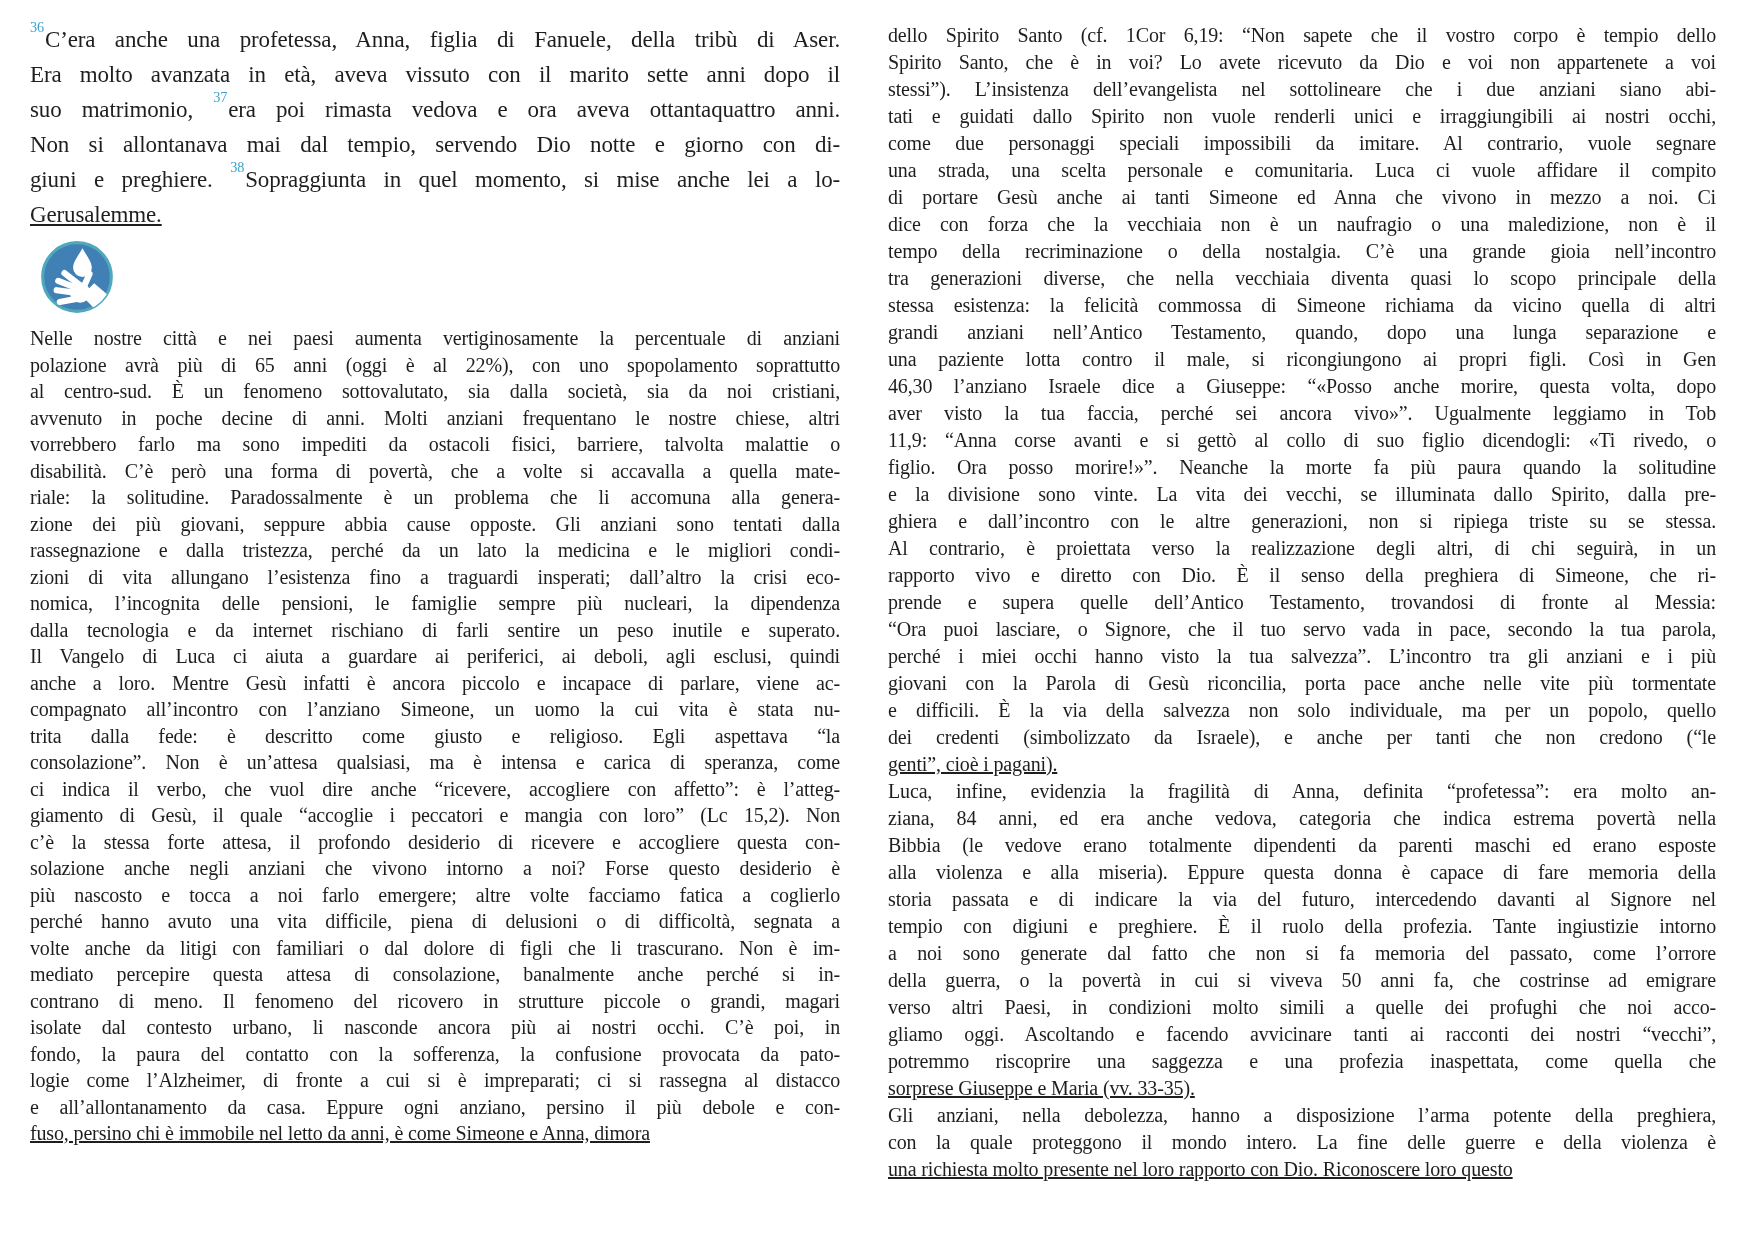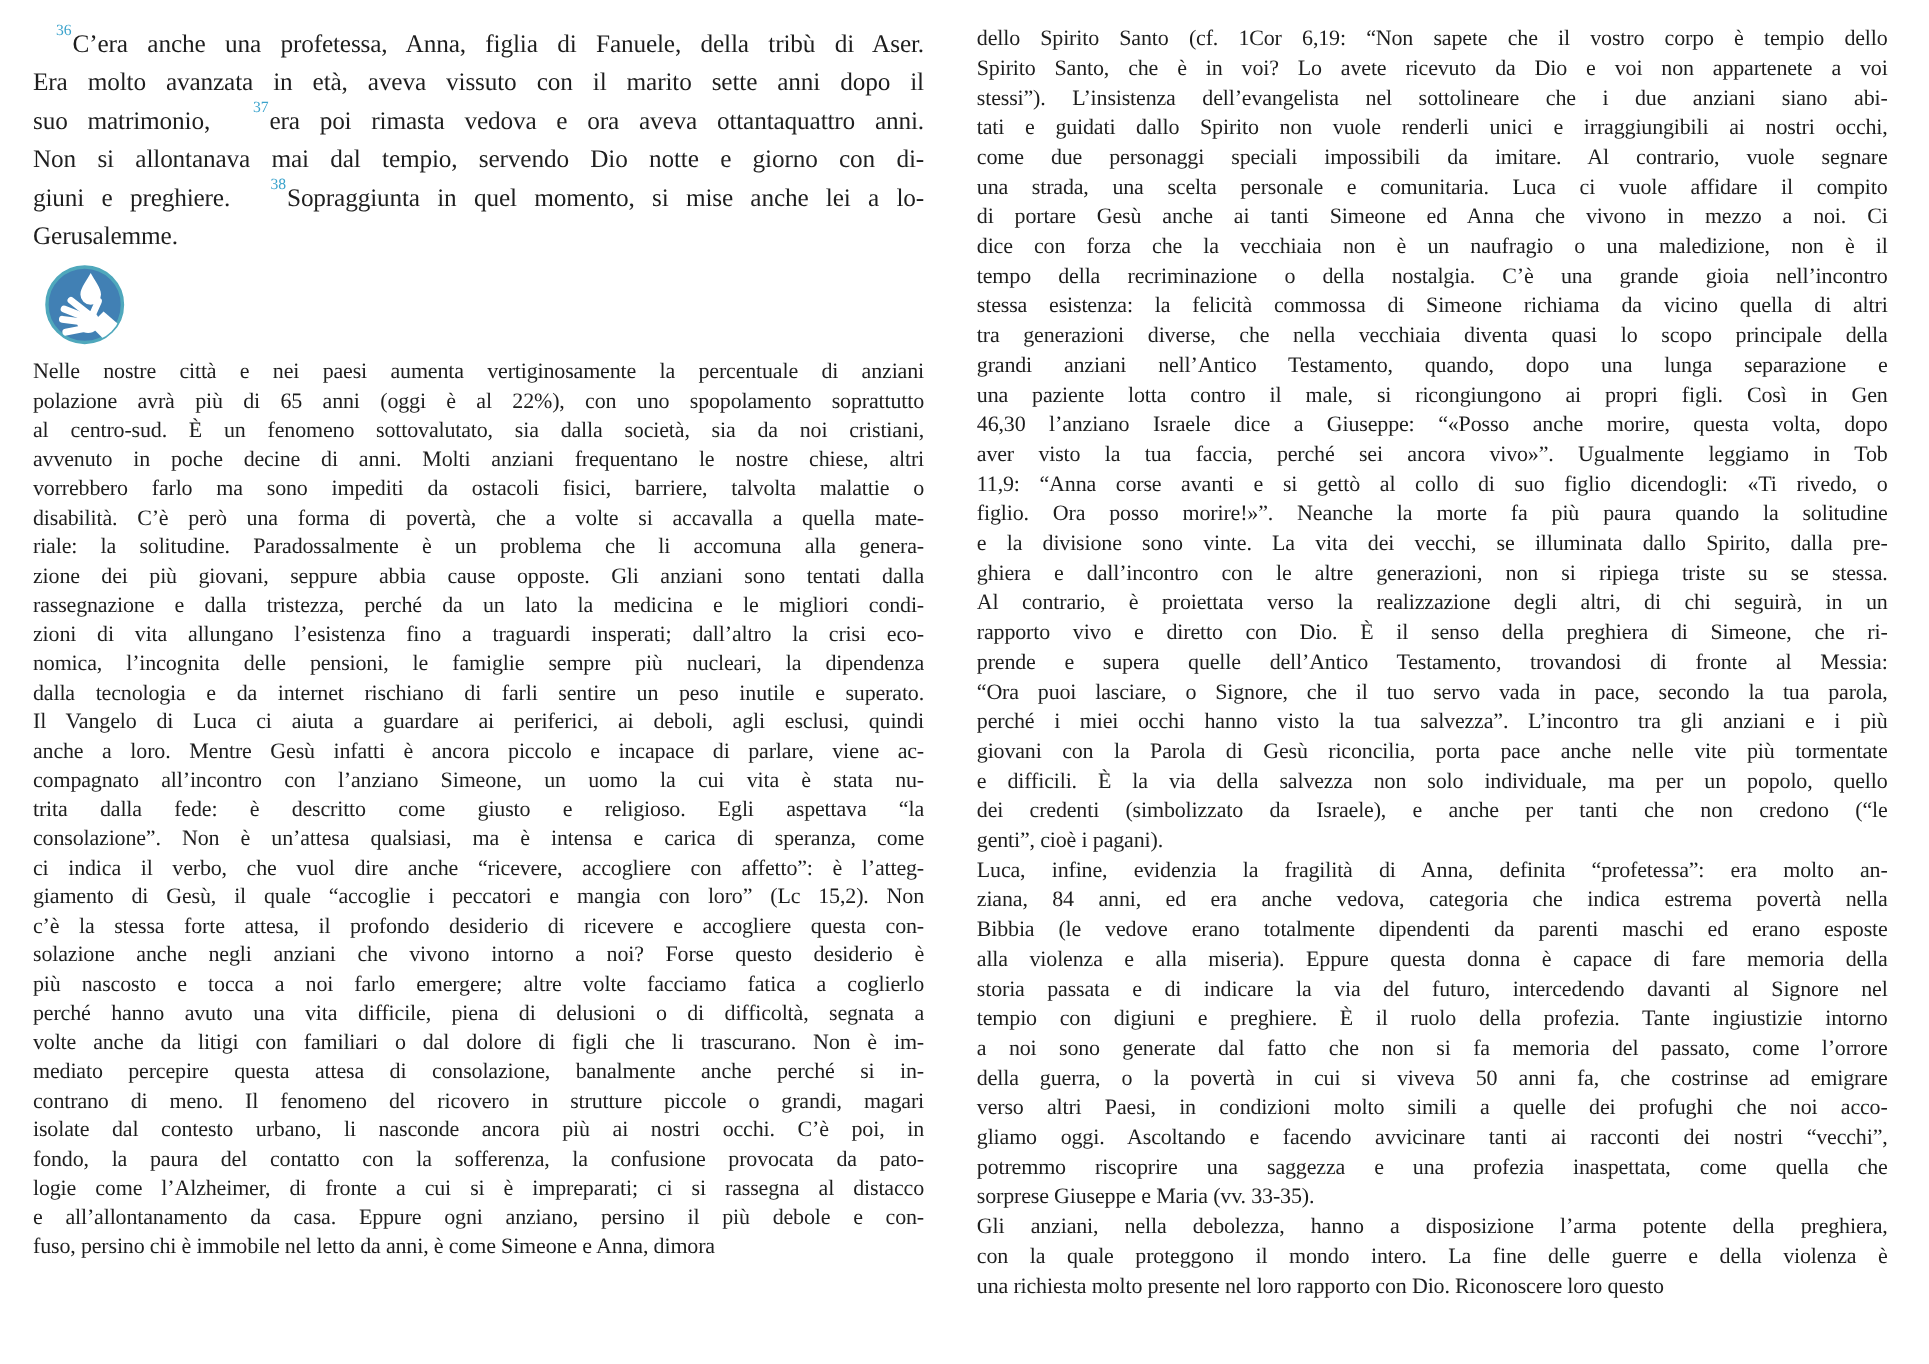--- a/index.html
+++ b/index.html
@@ -14,32 +14,31 @@
   .col{position:absolute;top:22px;}
   .col-left{left:30px;width:810px;}
   .col-right{left:888px;width:828px;}
   .para{margin:0;}
   .line{
     text-align:justify;
     text-align-last:justify;
     letter-spacing:-0.15px;
     white-space:normal;
   }
-  .line.is-last{text-align-last:left;}
+  .line.is-last{text-align-last:left;text-decoration:underline;}
   .verse .line{font-size:23px;line-height:35px;}
   .commentary .line{font-size:20px;line-height:26.5px;}
   .col-right .commentary .line{line-height:27px;}
   sup.vn{
     color:var(--verse-num,#3ba3cc);
     font-size:0.62em;
     line-height:0;
     position:relative;
     top:-0.45em;
     padding-right:1px;
-    margin-left:21px;
   }
   .icon-wrap{
     margin:6px 0 9px 8px;
     width:78px;height:78px;
   }
   .icon-wrap svg{display:block;width:78px;height:78px;}
 </style>
 </head>
 <body>
 
@@ -122,22 +121,22 @@
         <div class="para">
           <div class="line">dello Spirito Santo (cf. 1Cor 6,19: “Non sapete che il vostro corpo è tempio dello</div>
           <div class="line">Spirito Santo, che è in voi? Lo avete ricevuto da Dio e voi non appartenete a voi</div>
           <div class="line">stessi”). L’insistenza dell’evangelista nel sottolineare che i due anziani siano abi-</div>
           <div class="line">tati e guidati dallo Spirito non vuole renderli unici e irraggiungibili ai nostri occhi,</div>
           <div class="line">come due personaggi speciali impossibili da imitare. Al contrario, vuole segnare</div>
           <div class="line">una strada, una scelta personale e comunitaria. Luca ci vuole affidare il compito</div>
           <div class="line">di portare Gesù anche ai tanti Simeone ed Anna che vivono in mezzo a noi. Ci</div>
           <div class="line">dice con forza che la vecchiaia non è un naufragio o una maledizione, non è il</div>
           <div class="line">tempo della recriminazione o della nostalgia. C’è una grande gioia nell’incontro</div>
+          <div class="line">tra generazioni diverse, che nella vecchiaia diventa quasi lo scopo principale della</div>
           <div class="line">stessa esistenza: la felicità commossa di Simeone richiama da vicino quella di altri</div>
-          <div class="line">tra generazioni diverse, che nella vecchiaia diventa quasi lo scopo principale della</div>
           <div class="line">grandi anziani nell’Antico Testamento, quando, dopo una lunga separazione e</div>
           <div class="line">una paziente lotta contro il male, si ricongiungono ai propri figli. Così in Gen</div>
           <div class="line">46,30 l’anziano Israele dice a Giuseppe: “«Posso anche morire, questa volta, dopo</div>
           <div class="line">aver visto la tua faccia, perché sei ancora vivo»”. Ugualmente leggiamo in Tob</div>
           <div class="line">11,9: “Anna corse avanti e si gettò al collo di suo figlio dicendogli: «Ti rivedo, o</div>
           <div class="line">figlio. Ora posso morire!»”. Neanche la morte fa più paura quando la solitudine</div>
           <div class="line">e la divisione sono vinte. La vita dei vecchi, se illuminata dallo Spirito, dalla pre-</div>
           <div class="line">ghiera e dall’incontro con le altre generazioni, non si ripiega triste su se stessa.</div>
           <div class="line">Al contrario, è proiettata verso la realizzazione degli altri, di chi seguirà, in un</div>
           <div class="line">rapporto vivo e diretto con Dio. È il senso della preghiera di Simeone, che ri-</div>

